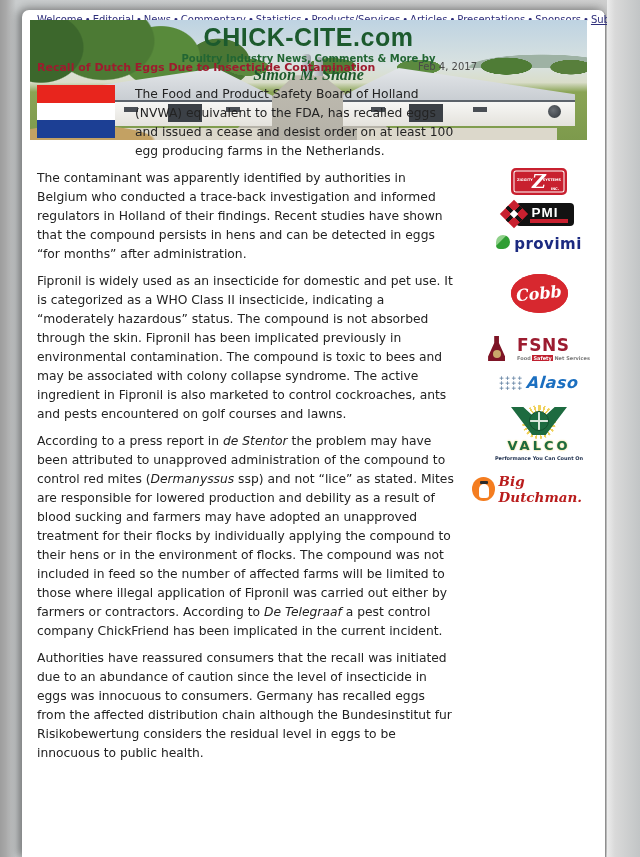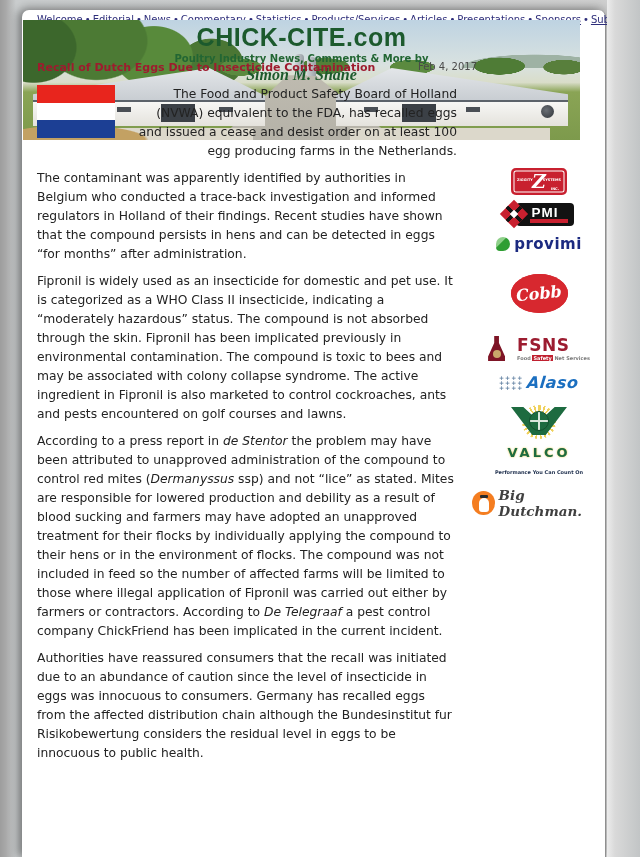--- a/index.html
+++ b/index.html
@@ -15,21 +15,21 @@
     border-radius:7px 7px 0 0;
     box-shadow:-5px 0 9px rgba(0,0,0,.30), 0 -3px 8px rgba(0,0,0,.18);
   }
   .right-gutter {
     position:absolute; left:607px; top:0; width:33px; height:857px;
     background:linear-gradient(90deg,#ececec 0,#d9d9d9 8px,#c2c5c6 100%);
   }
 
   
   .banner {
-    position:absolute; left:1px; top:10px; width:557px; height:120px;
+    position:absolute; left:8px; top:10px; width:557px; height:120px;
     overflow:hidden;
     background:linear-gradient(180deg,#bed3e2 0%,#d9e2e0 38%,#d9ddc9 52%,#8aa455 60%,#7d9a4c 100%);
     padding-left:20px;
   }
   .hills { position:absolute; right:0; top:22px; width:150px; height:26px;
     background:radial-gradient(120px 22px at 70% 100%, #9eb2a4 60%, transparent 62%); }
   .trees-left { position:absolute; left:-18px; top:-14px; width:240px; height:92px;
     background:
       radial-gradient(70px 58px at 12% 45%, #3c672c 60%, transparent 62%),
       radial-gradient(84px 64px at 38% 38%, #4c7a34 60%, transparent 62%),
@@ -88,21 +88,21 @@
   
   .article { position:relative; margin-left:15px; width:420px; }
   .title-row { display:flex; justify-content:space-between; align-items:flex-start; margin-top:13px; }
   .article-title { font-size:11px; font-weight:bold; color:#9e1b2e; }
   .article-date { font-size:10px; color:#4a4a4a; margin-right:-20px; }
   .lead { display:flex; margin-top:11px; }
   .flag { width:78px; height:53px; flex:0 0 78px; margin-right:20px; }
   .flag .r { height:18px; background:#e8251d; }
   .flag .w { height:17px; background:#ffffff; }
   .flag .b { height:18px; background:#1c3f94; }
-  .lead-text { width:322px;text-align:right; }
+  .lead-text { width:322px; }
   .article p { font-size:12.3px; line-height:19px; color:#232323; margin-top:8px; }
   .lead-text p:first-child { margin-top:0; }
 
   
   .sidebar { position:absolute; left:450px; top:158px; width:134px;
     display:flex; flex-direction:column; align-items:center; }
   .sponsor { cursor:pointer; }
 
   .logo-ziggity { position:relative; width:56px; height:27px; background:#c8202f;
     border-radius:5px; box-shadow:inset 0 0 0 2.5px #c8202f, inset 0 0 0 3.5px #ffffff; }
@@ -117,21 +117,21 @@
   .pmi-diamond { position:absolute; left:-12px; top:1px; width:20px; height:20px; transform:rotate(45deg);
     background:
       linear-gradient(0deg, transparent 42%, #121212 42% 58%, transparent 58%),
       linear-gradient(90deg, transparent 42%, #121212 42% 58%, transparent 58%),
       #c8202f; }
   .pmi-diamond::after { content:""; position:absolute; left:7px; top:7px; width:6px; height:6px; background:#ffffff; }
   .pmi-text { color:#ffffff; font-weight:bold; font-size:13.5px; letter-spacing:1px; margin-top:-4px;
     font-family:"Liberation Sans", sans-serif;text-align:right; }
   .pmi-bar { position:absolute; left:14px; bottom:3.5px; width:38px; height:3.5px; background:#c8202f; }
 
-  .logo-provimi { display:flex; align-items:center; gap:4px; }
+  .logo-provimi { display:flex; gap:4px; }
   .provimi-leaf { width:14px; height:14px; border-radius:50% 50% 50% 4px;
     background:linear-gradient(135deg,#8fd08a 38%,#2f9e33 40%); }
   .provimi-text { font-size:15px; font-weight:bold; color:#1b2a80; letter-spacing:.5px; }
 
   .logo-cobb { width:57px; height:39px; background:#d7282f; border-radius:50%;
     display:flex; align-items:center; justify-content:center;
     box-shadow:inset 0 0 0 1.5px #d7282f; }
   .cobb-text { font-family:"DejaVu Serif", serif; font-style:italic; font-weight:bold;
     font-size:16px; color:#ffffff; transform:rotate(-6deg); }
 
@@ -166,21 +166,21 @@
     text-shadow:0 0 2px #e8c53a; margin-top:1px; }
   .valco-tag { font-size:5px; font-weight:bold; color:#1a2b4a; margin-top:1.5px; }
 
   .logo-bd { display:flex; align-items:center; gap:4px; }
   .bd-circle { position:relative; width:24px; height:24px; border-radius:50%; background:#f47d20; }
   .bd-circle::before { content:""; position:absolute; left:7px; top:7px; width:10px; height:14px;
     background:#ffffff; border-radius:5px 5px 3px 3px; }
   .bd-circle::after { content:""; position:absolute; left:8px; top:4px; width:8px; height:3px;
     background:#2b2b2b; border-radius:1px; }
   .bd-text { font-family:"DejaVu Serif", serif; font-style:italic; font-weight:bold;
-    font-size:13.5px; color:#404040; }
+    font-size:13.5px; color:#b91c1c; }
 </style>
 </head>
 <body>
 
 <div class="page">
 
   <div class="banner">
     <div class="trees-left"></div>
     <div class="hills"></div>
     <div class="tree-band"></div>
@@ -270,21 +270,21 @@
         <span class="fsns-word">FSNS</span>
         <span class="fsns-sub"><span>Food </span><span class="hl">Safety</span><span> Net Services</span></span>
       </span>
     </div>
 
     <div class="sponsor logo-alaso" style="margin-top:12px;">
       <span class="alaso-grid">++++<br>++++<br>++++</span>
       <span class="alaso-text">Alaso</span>
     </div>
 
-    <div class="sponsor logo-valco" style="margin-top:15px;gap:7px;">
+    <div class="sponsor logo-valco" style="margin-top:15px;">
       <span class="valco-icon">
         <span class="valco-rays"></span>
         <span class="valco-v"></span>
         <span class="valco-globe"></span>
       </span>
       <span class="valco-word">VALCO</span>
       <span class="valco-tag">Performance You Can Count On</span>
     </div>
 
     <div class="sponsor logo-bd" style="margin-top:12px;">

